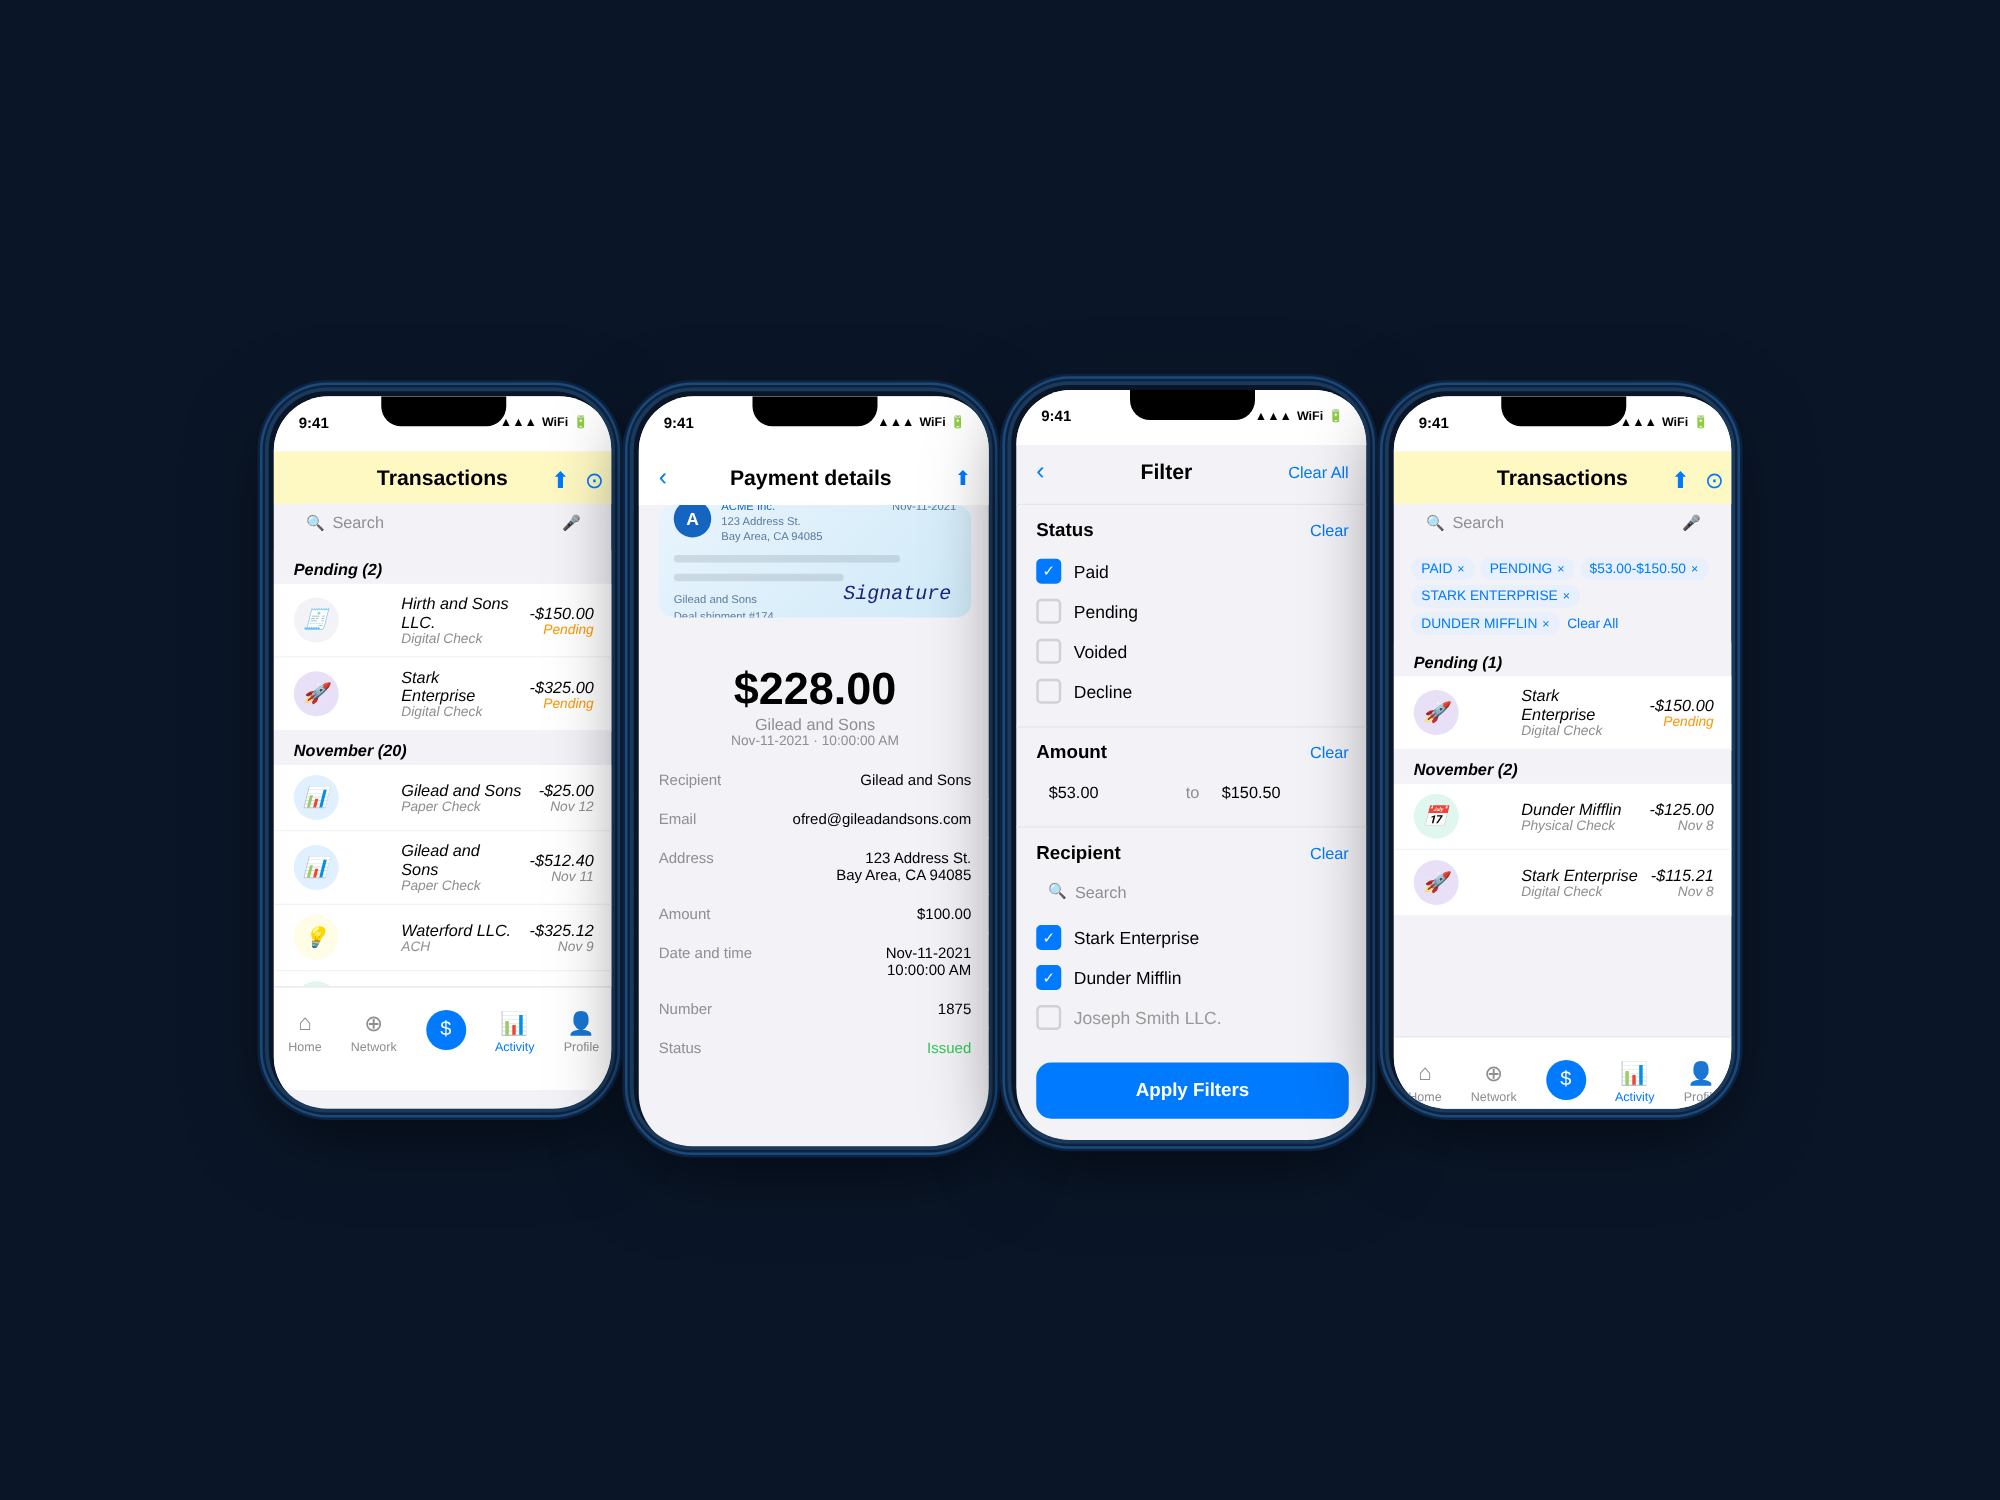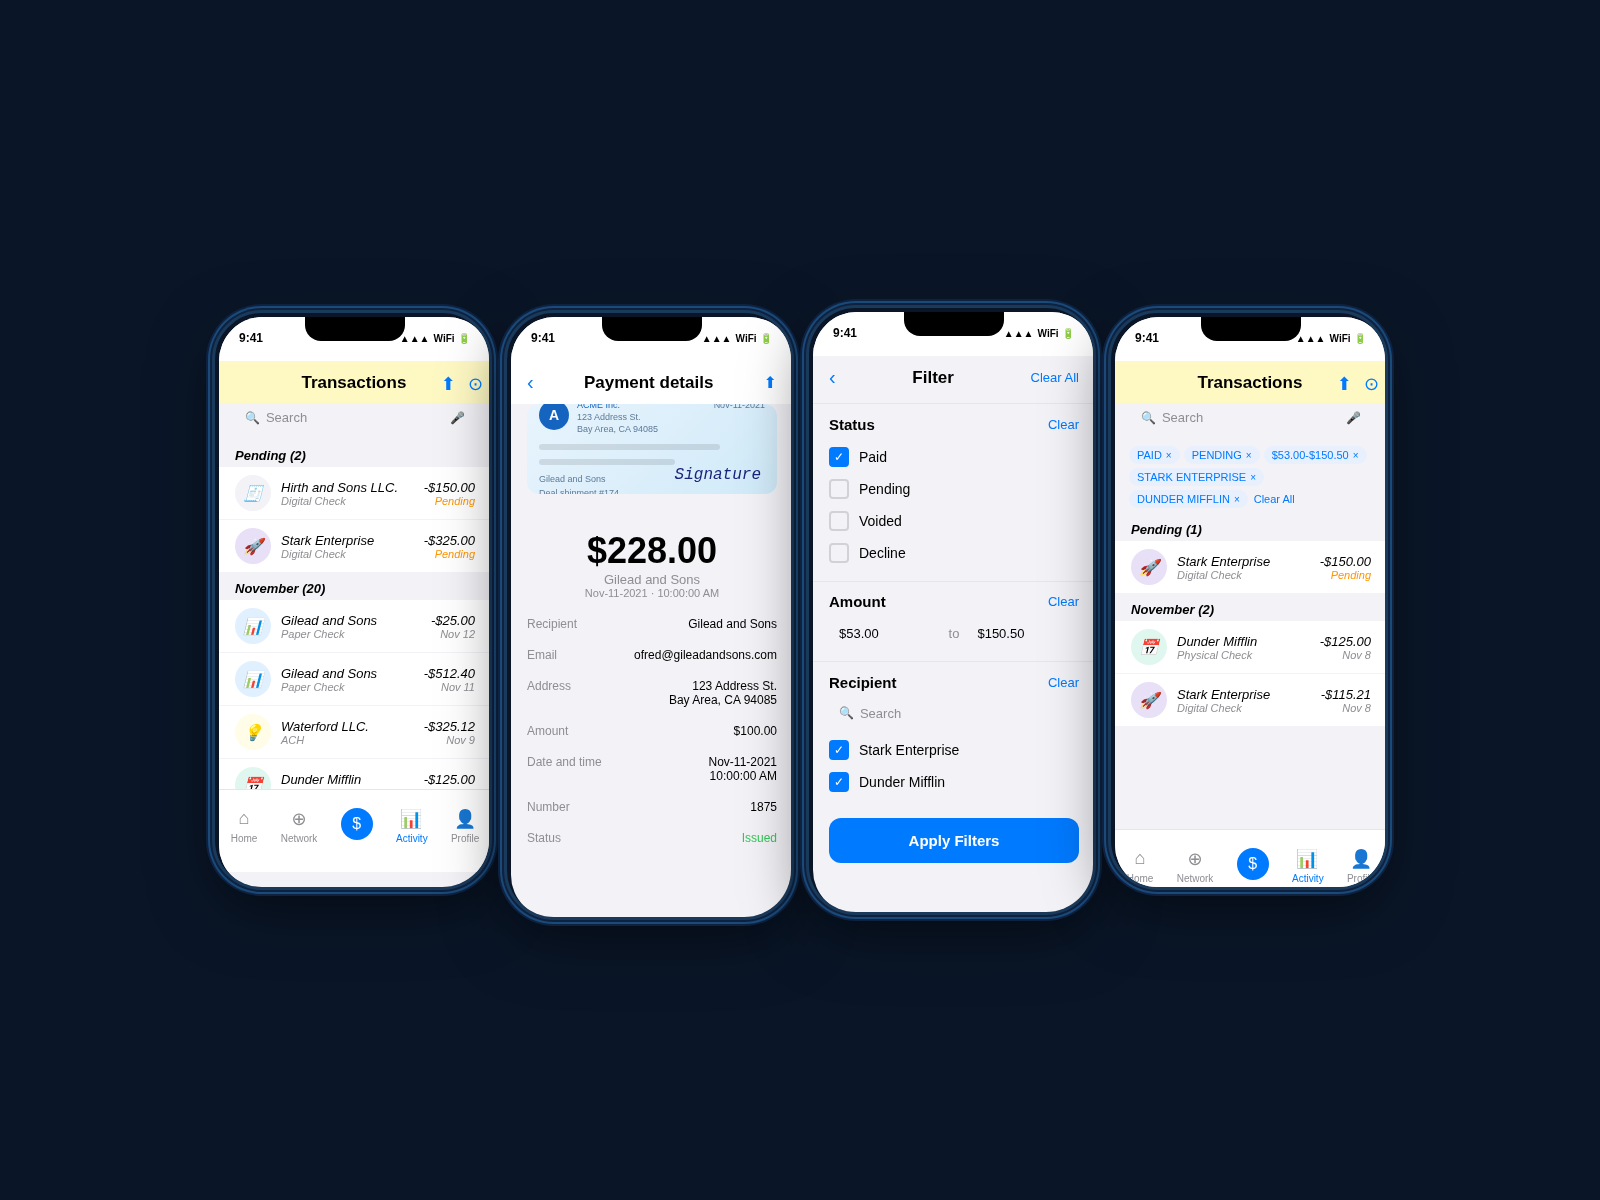--- a/index.html
+++ b/index.html
@@ -160,21 +160,21 @@
     .tx-icon {
       width: 36px;
       height: 36px;
       border-radius: 50%;
       display: flex;
       align-items: center;
       justify-content: center;
       font-size: 16px;
       flex-shrink: 0;
     }
-    .tx-info { flex: 1; }
+    .tx-info { flex: 1; margin-left: 40px; }
     .tx-name { font-size: 13px; font-weight: 500; color: #000; }
     .tx-type { font-size: 11px; color: #8e8e93; }
     .tx-amount { text-align: right; }
     .tx-amt { font-size: 13px; font-weight: 500; color: #000; }
     .tx-status { font-size: 11px; color: #8e8e93; }
     .tx-pending { color: #ff9500; }
     .payment-header {
       display: flex;
       align-items: center;
       justify-content: space-between;
@@ -622,20 +622,24 @@
           <span style="flex:1;">Search</span>
         </div>
         <div class="filter-option">
           <div class="checkbox checked">✓</div>
           <span>Stark Enterprise</span>
         </div>
         <div class="filter-option">
           <div class="checkbox checked">✓</div>
           <span>Dunder Mifflin</span>
         </div>
+        <div class="filter-option">
+          <div class="checkbox"></div>
+          <span style="color:#999;">Joseph Smith LLC.</span>
+        </div>
       </div>
 
       <div class="apply-btn">Apply Filters</div>
     </div>
   </div>
 
   <div class="phone size-normal">
     <div class="phone-inner">
       <div class="notch"></div>
       <div class="status-bar-bg" style="background:white;">

